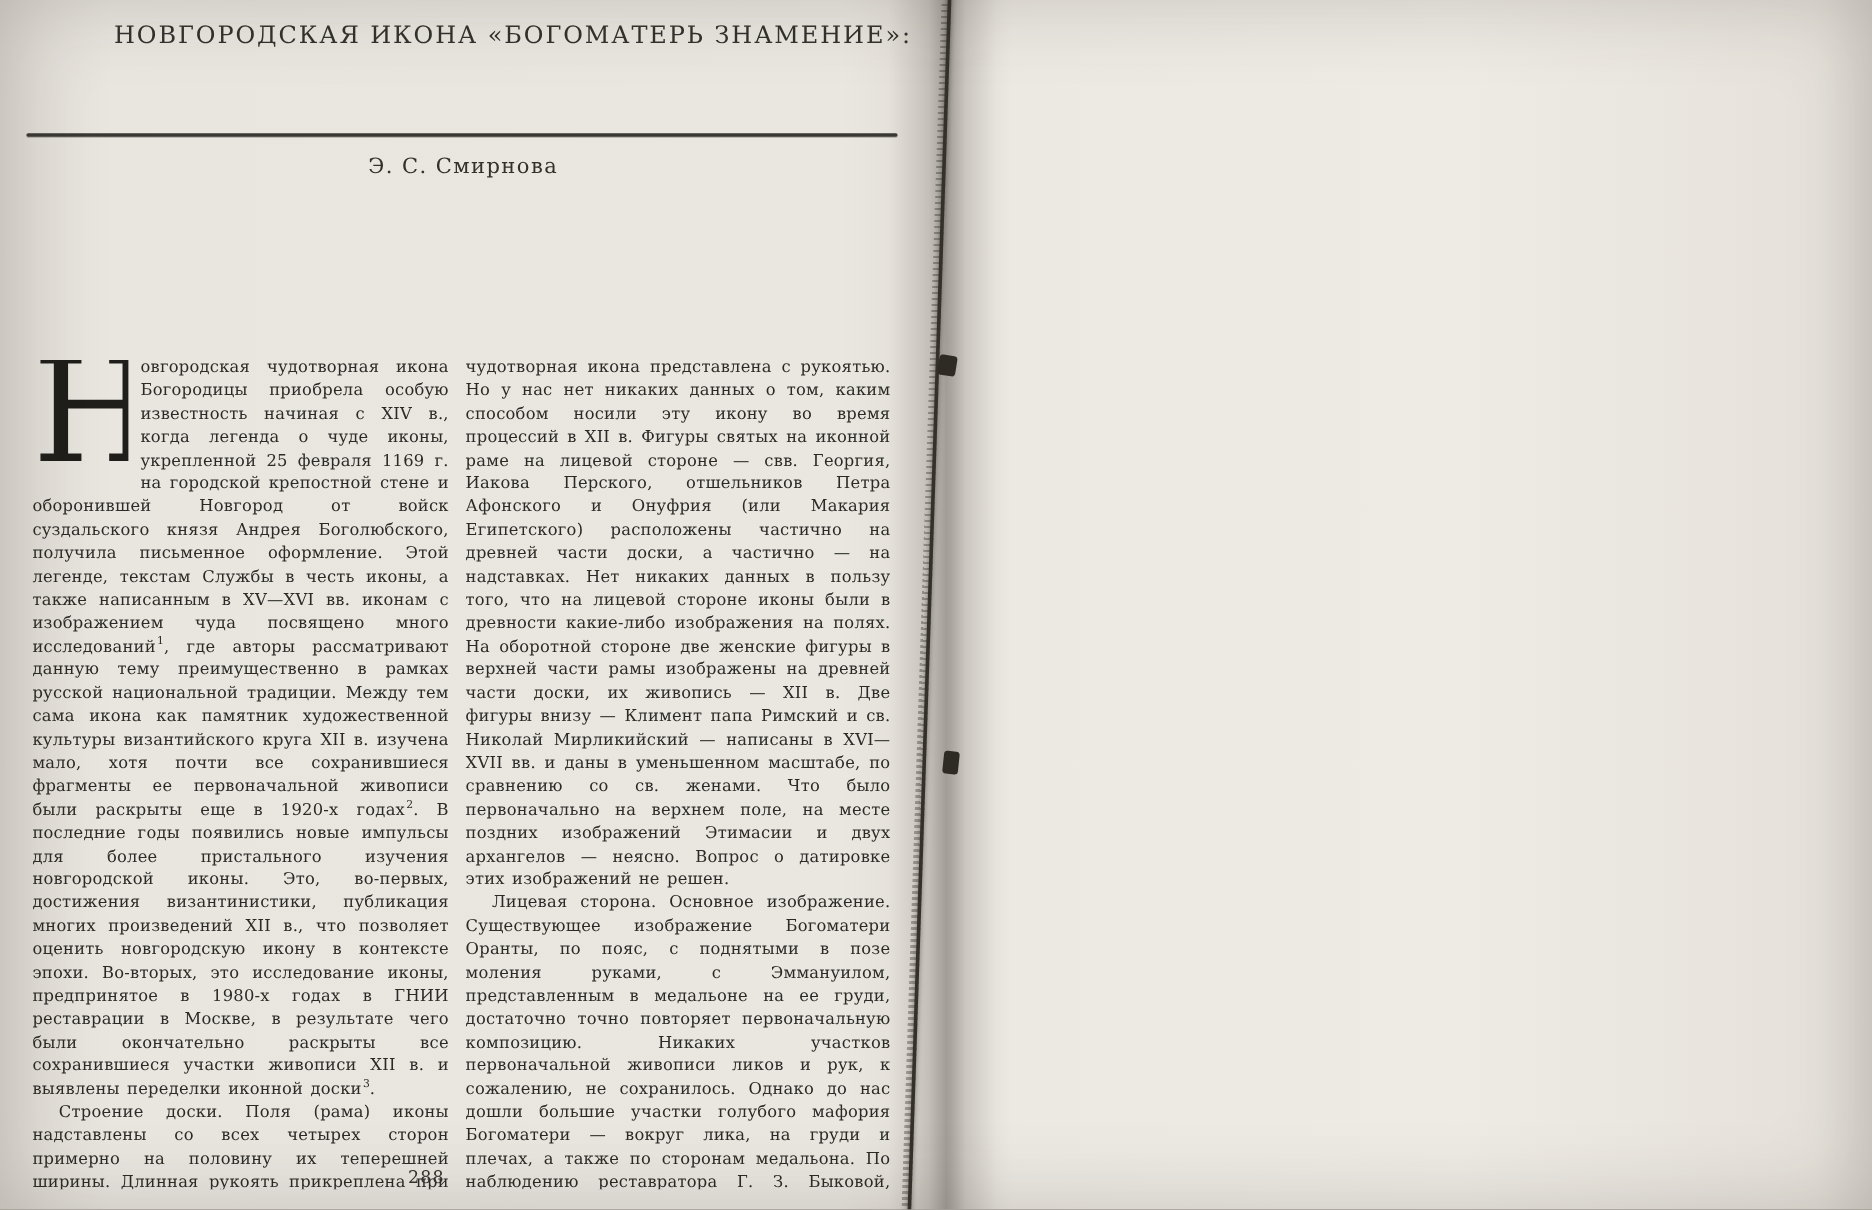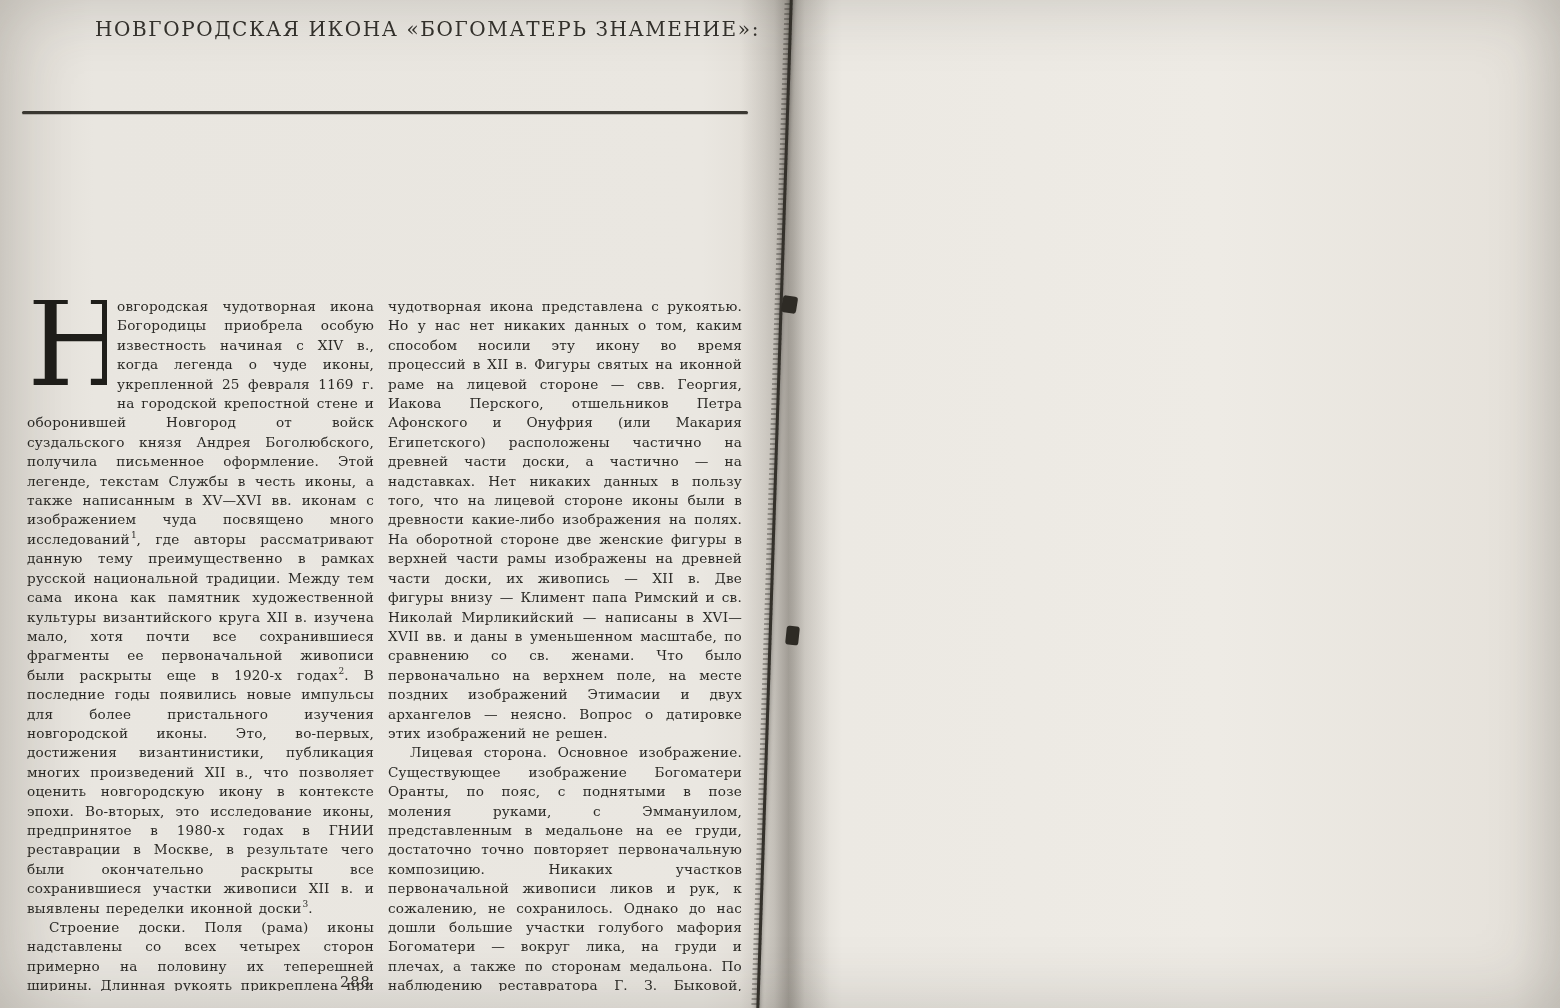--- a/index.html
+++ b/index.html
@@ -52,20 +52,21 @@
 </head>
 <body>
 
 <div class="scan">
 
   <section class="page page-left">
     <h1 class="title">
       <div>НОВГОРОДСКАЯ ИКОНА «БОГОМАТЕРЬ ЗНАМЕНИЕ»:</div>
     </h1>
     <div class="rule"></div>
+    <div class="author">Э. С. Смирнова</div>
 
     <div class="col col-l1">
         <p class="para"><span class="dropcap">Н</span><span>овгородская чудотворная икона Богородицы приобрела особую известность начиная с XIV в., когда легенда о чуде иконы, укрепленной 25 февраля 1169 г. на городской крепостной стене и оборонившей Новгород от войск суздальского князя Андрея Боголюбского, получила письменное оформление. Этой легенде, текстам Службы в честь иконы, а также написанным в XV—XVI вв. иконам с изображением чуда посвящено много исследований</span><sup>1</sup><span>, где авторы рассматривают данную тему преимущественно в рамках русской национальной традиции. Между тем сама икона как памятник художественной культуры византийского круга XII в. изучена мало, хотя почти все сохранившиеся фрагменты ее первоначальной живописи были раскрыты еще в 1920-х годах</span><sup>2</sup><span>. В последние годы появились новые импульсы для более пристального изучения новгородской иконы. Это, во-первых, достижения византинистики, публикация многих произведений XII в., что позволяет оценить новгородскую икону в контексте эпохи. Во-вторых, это исследование иконы, предпринятое в 1980-х годах в ГНИИ реставрации в Москве, в результате чего были окончательно раскрыты все сохранившиеся участки живописи XII в. и выявлены переделки иконной доски</span><sup>3</sup><span>.</span></p>
         <p class="para indent"><span class="bold">Строение доски.</span><span> Поля (рама) иконы надставлены со всех четырех сторон примерно на половину их теперешней ширины. Длинная рукоять прикреплена при помощи трехзубой «вилки» не к древнейшей части доски, а к надставке. В иконах XV—XVI вв., изображающих осаду Новгорода суздальцами в 1169 г.,</span></p>
       </div>
     <div class="col col-l2">
         <p class="para"><span>чудотворная икона представлена с рукоятью. Но у нас нет никаких данных о том, каким способом носили эту икону во время процессий в XII в. Фигуры святых на иконной раме на лицевой стороне — свв. Георгия, Иакова Перского, отшельников Петра Афонского и Онуфрия (или Макария Египетского) расположены частично на древней части доски, а частично — на надставках. Нет никаких данных в пользу того, что на лицевой стороне иконы были в древности какие-либо изображения на полях. На оборотной стороне две женские фигуры в верхней части рамы изображены на древней части доски, их живопись — XII в. Две фигуры внизу — Климент папа Римский и св. Николай Мирликийский — написаны в XVI—XVII вв. и даны в уменьшенном масштабе, по сравнению со св. женами. Что было первоначально на верхнем поле, на месте поздних изображений Этимасии и двух архангелов — неясно. Вопрос о датировке этих изображений не решен.</span></p>
         <p class="para indent"><span class="bold">Лицевая сторона. Основное изображение.</span><span> Существующее изображение Богоматери Оранты, по пояс, с поднятыми в позе моления руками, с Эммануилом, представленным в медальоне на ее груди, достаточно точно повторяет первоначальную композицию. Никаких участков первоначальной живописи ликов и рук, к сожалению, не сохранилось. Однако до нас дошли большие участки голубого мафория Богоматери — вокруг лика, на груди и плечах, а также по сторонам медальона. По наблюдению реставратора Г. З. Быковой, мафорий написан ультрамарином, с крупно тертыми белилами в освещенных местах. Кайма мафория — золотая, надо лбом и у левого локтя —</span></p>
       </div>
 

